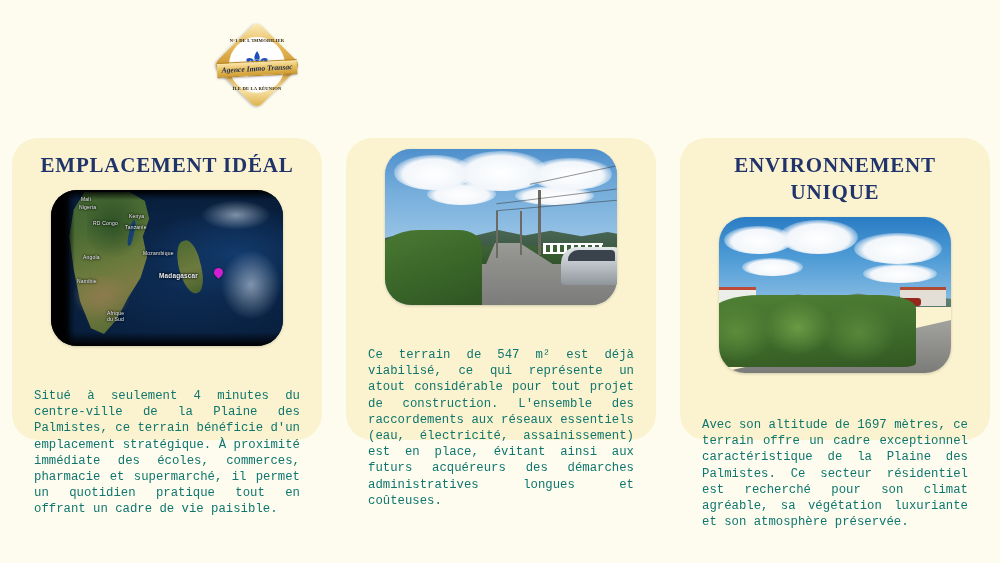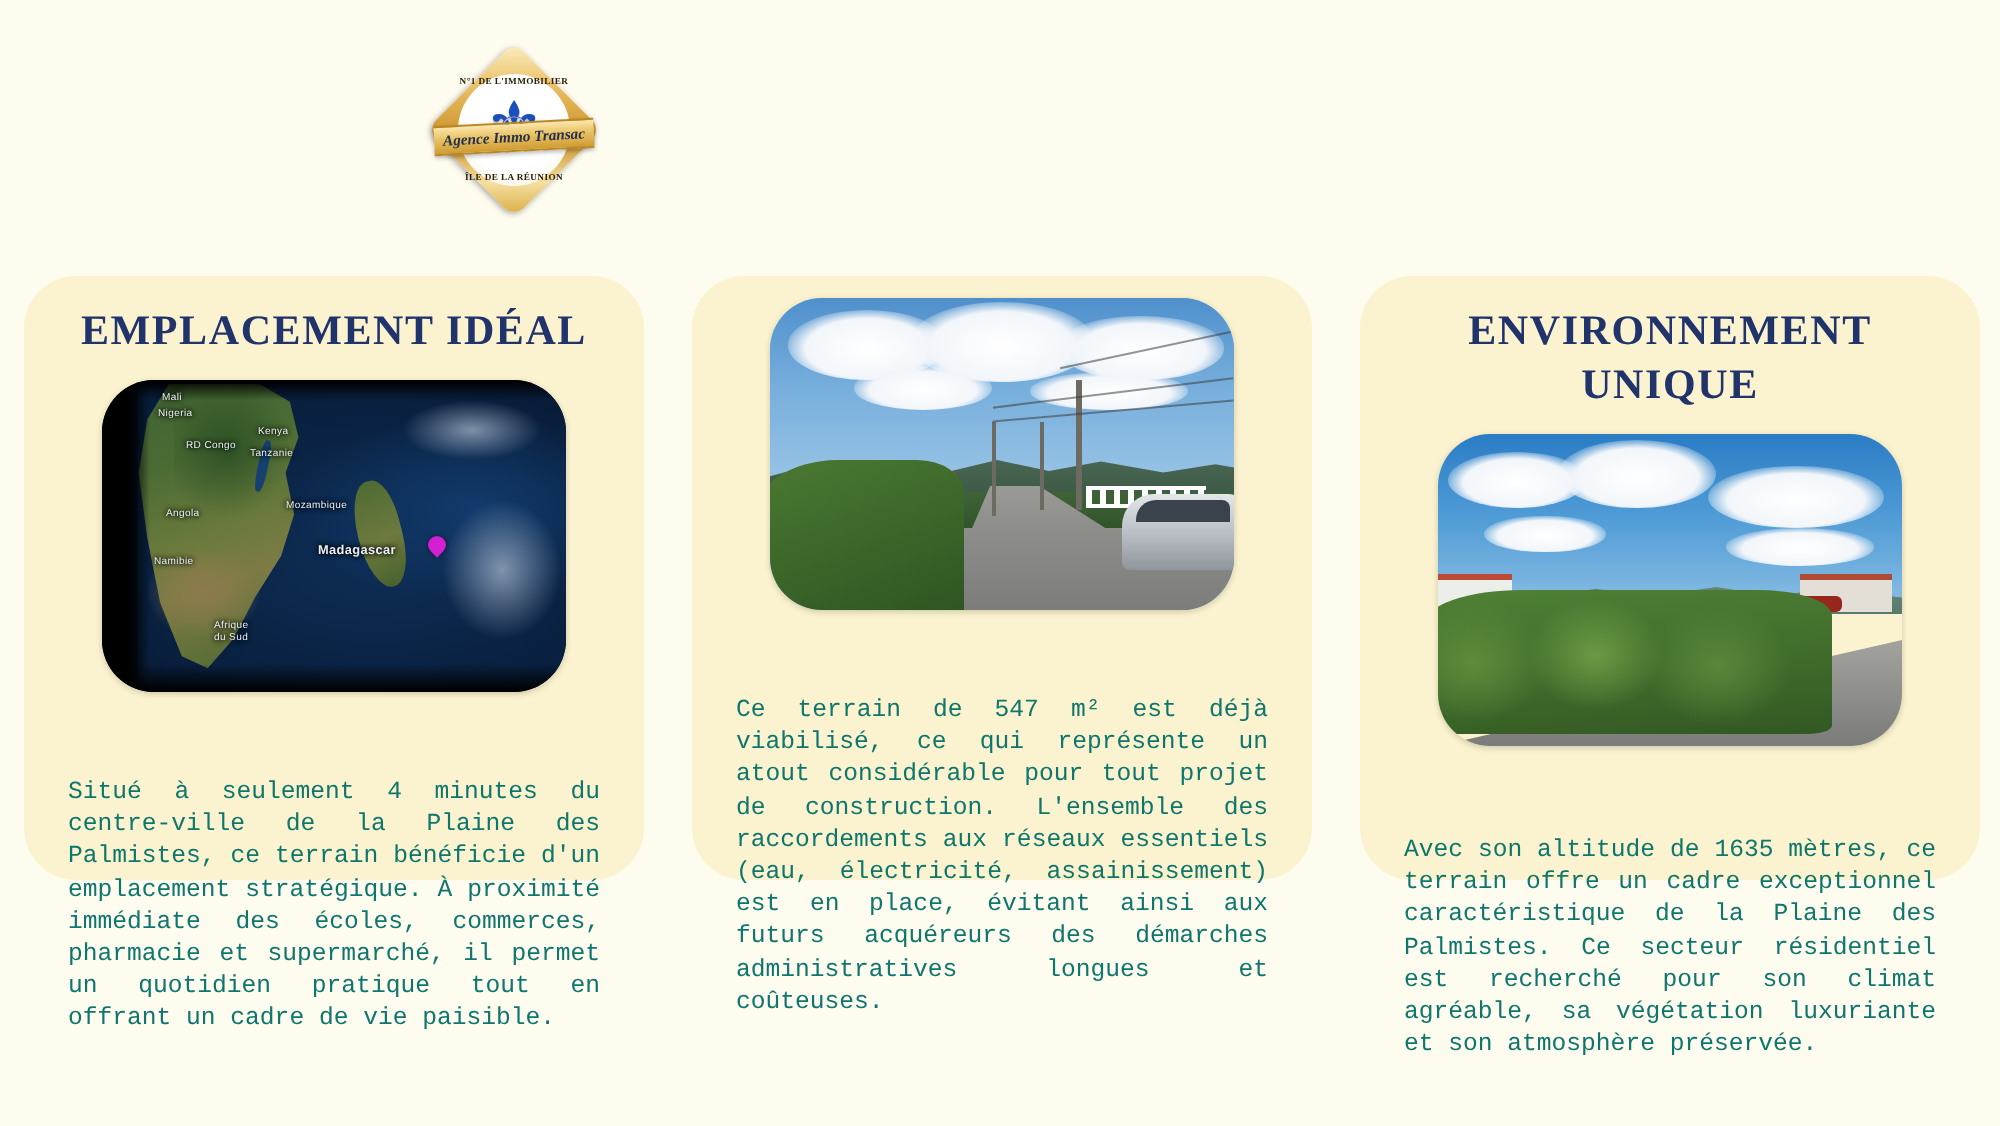--- a/index.html
+++ b/index.html
@@ -484,16 +484,16 @@
         <div class="cl" style="left:10%;top:26%;width:26%;height:12%;"></div>
         <div class="cl" style="left:62%;top:30%;width:32%;height:12%;"></div>
         <div class="mountain3"></div>
         <div class="house3"></div>
         <div class="house3b"></div>
         <div class="car3"></div>
         <div class="road3"></div>
         <div class="hedge3"></div>
       </div>
     </div>
-    <div class="card-body">Avec son altitude de 1635 mètres, ce terrain offre un cadre exceptionnel caractéristique de la Plaine des Palmistes. Ce secteur résidentiel est recherché pour son climat agréable, sa végétation luxuriante et son atmosphère préservée.</div>
+    <div class="card-body">Avec son altitude de 1697 mètres, ce terrain offre un cadre exceptionnel caractéristique de la Plaine des Palmistes. Ce secteur résidentiel est recherché pour son climat agréable, sa végétation luxuriante et son atmosphère préservée.</div>
   </div>
 
 </div>
 
 </body></html>

